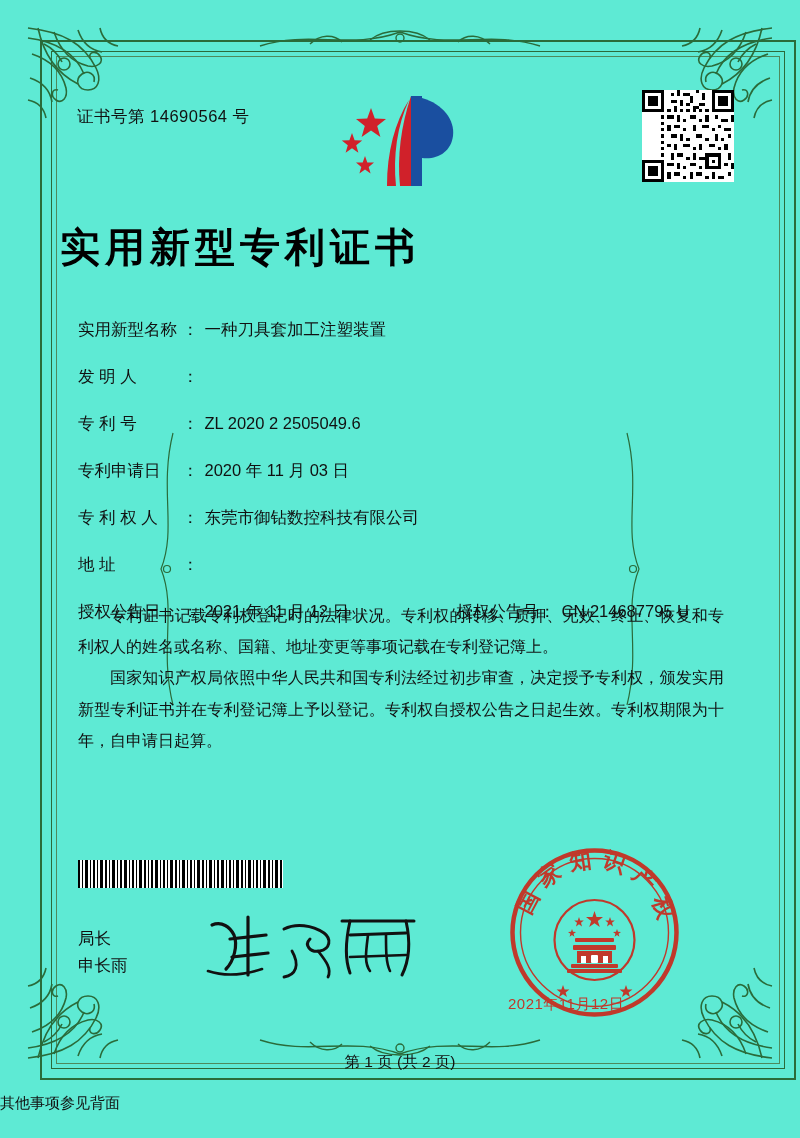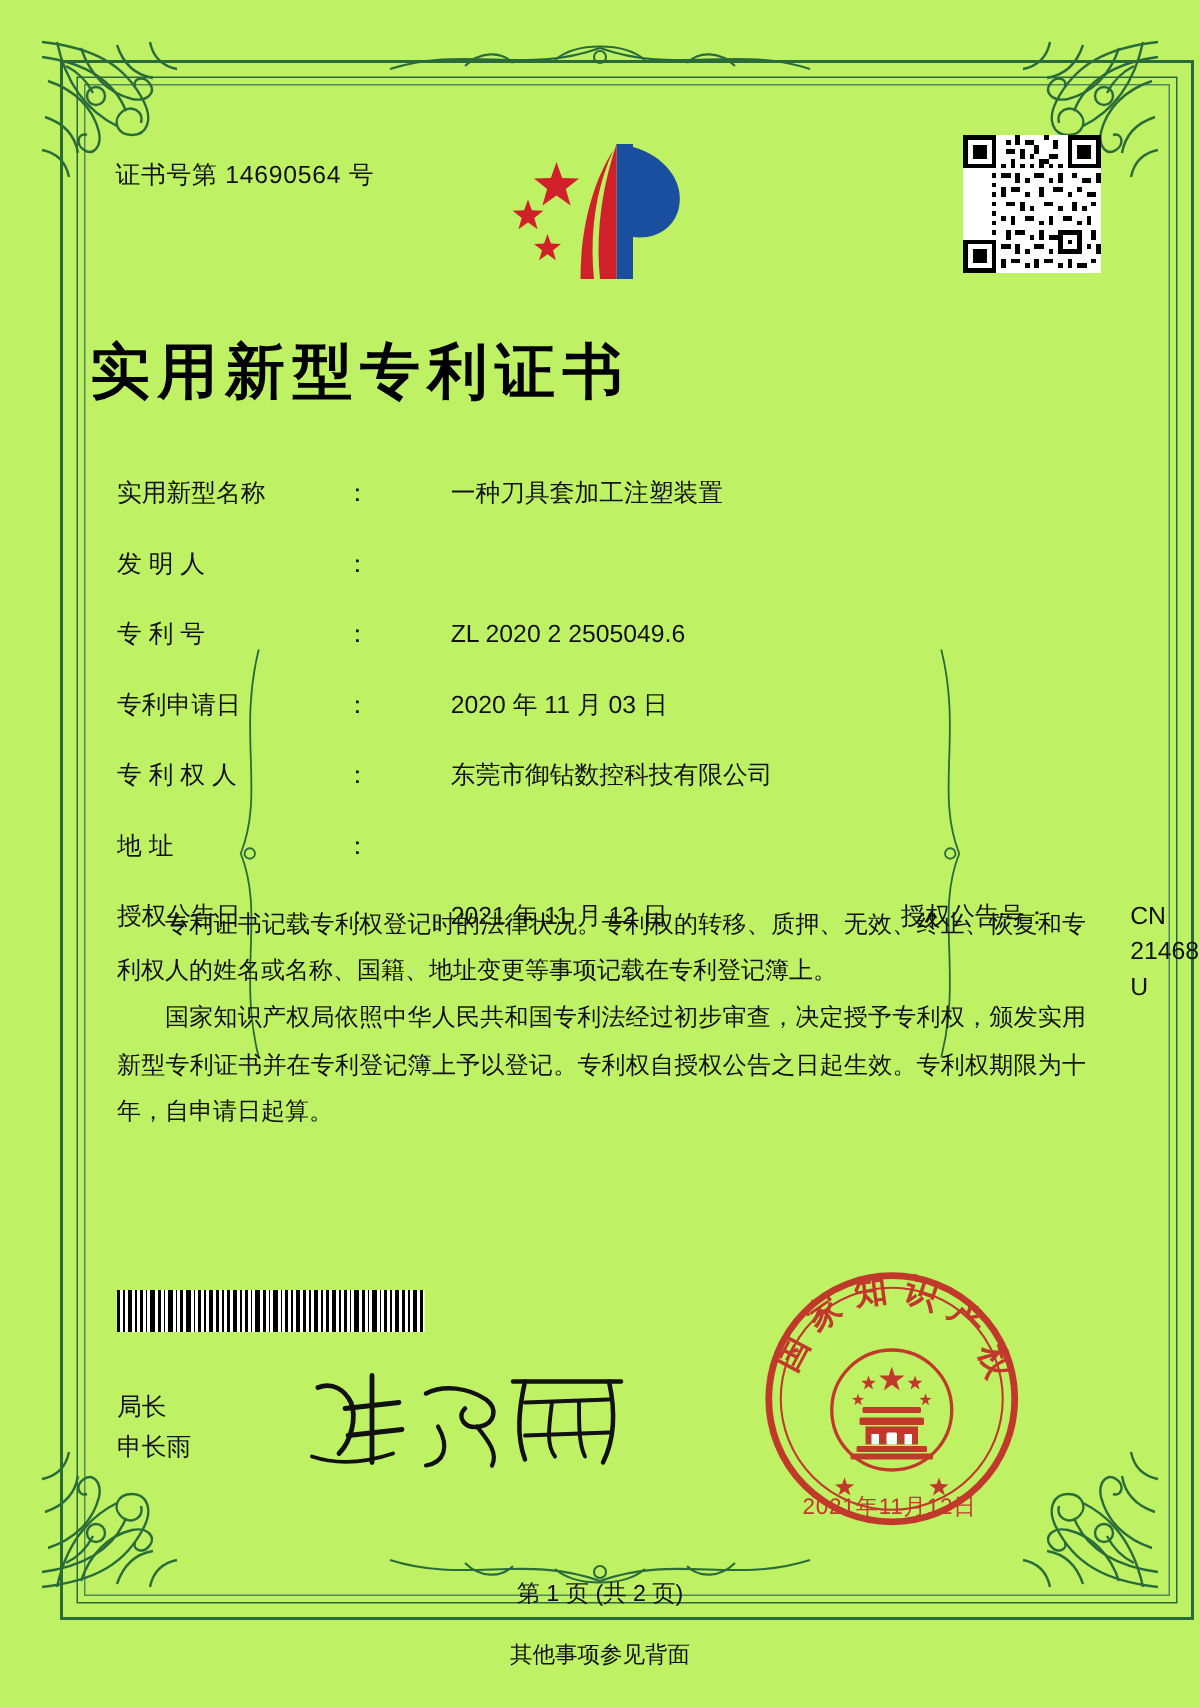--- a/index.html
+++ b/index.html
@@ -15,21 +15,21 @@
     color: #111;
     overflow: hidden;
   }
 
   
   .page {
     position: absolute;
     left: 0; top: 0;
     width: 800px;
     height: 1138px;
-    background: #bef264;
+    background: #5eead4;
   }
   .border-outer {
     position: absolute;
     left: 18px; top: 18px;
     width: 764px; height: 1048px;
     box-sizing: border-box;
   }
   .border-line-a {
     position: absolute;
     left: 22px; top: 22px;
@@ -135,24 +135,23 @@
 
   .fields {
     position: absolute;
     left: 18px; top: 248px;
     width: 650px;
     font-size: 16.5px;
     font-family: "Liberation Sans", "DejaVu Sans", sans-serif;
   }
   .field-row {
     display: flex;
-    align-items: flex-start;
+    align-items: center;
     margin-bottom: 23px;
     line-height: 1.45;
-    gap: 48px;
   }
   .field-label {
     width: 104px;
     flex: 0 0 104px;
     white-space: nowrap;
   }
   .field-label.spread {
     display: flex;
     justify-content: space-between;
   }
@@ -213,41 +212,39 @@
 
   .seal {
     position: absolute;
     right: 58px; top: 775px;
     width: 175px; height: 175px;
   }
   .seal-date {
     position: absolute;
     right: 62px; top: 925px;
     width: 170px;
-    text-align: center;
     font-size: 15px;
     color: #c0392b;
     font-family: "Liberation Sans", "DejaVu Sans", sans-serif;
     letter-spacing: 0.5px;
   }
 
   .page-number {
     position: absolute;
     left: 0; top: 982px;
     width: 680px;
     text-align: center;
     font-size: 15.5px;
     font-family: Liberation Sans, sans-serif;
   }
 
   .footer-note {
     position: absolute;
     left: 0; top: 1094px;
     width: 800px;
-    text-align: center;
     font-size: 15px;
     font-family: Liberation Serif, serif;
     color: #111;
   }
 </style>
 </head>
 <body>
 
 <div class="page">
 

